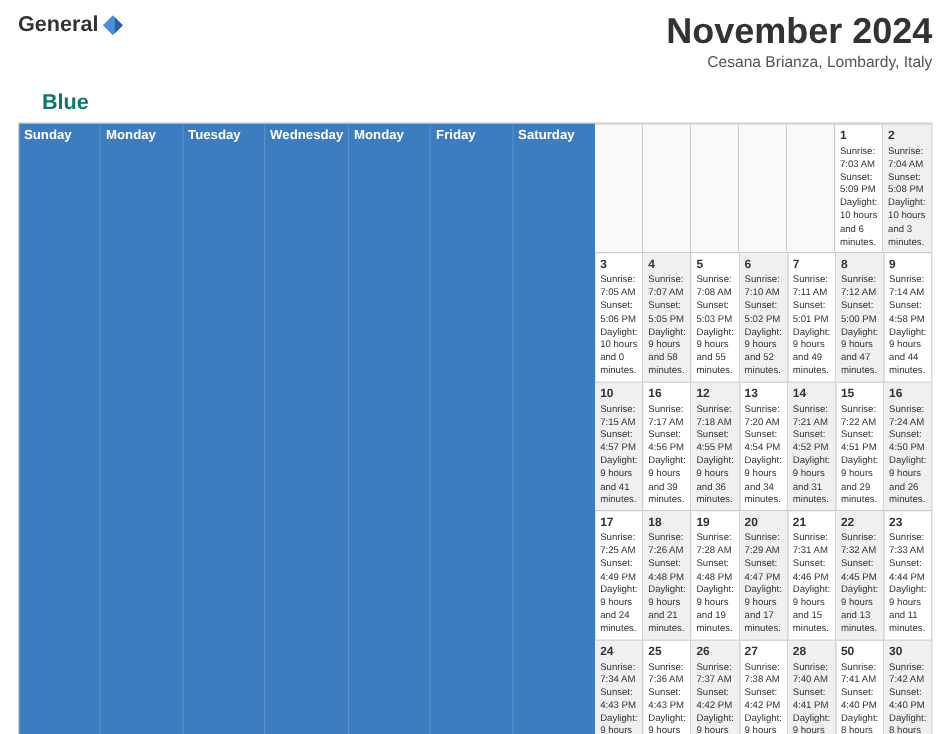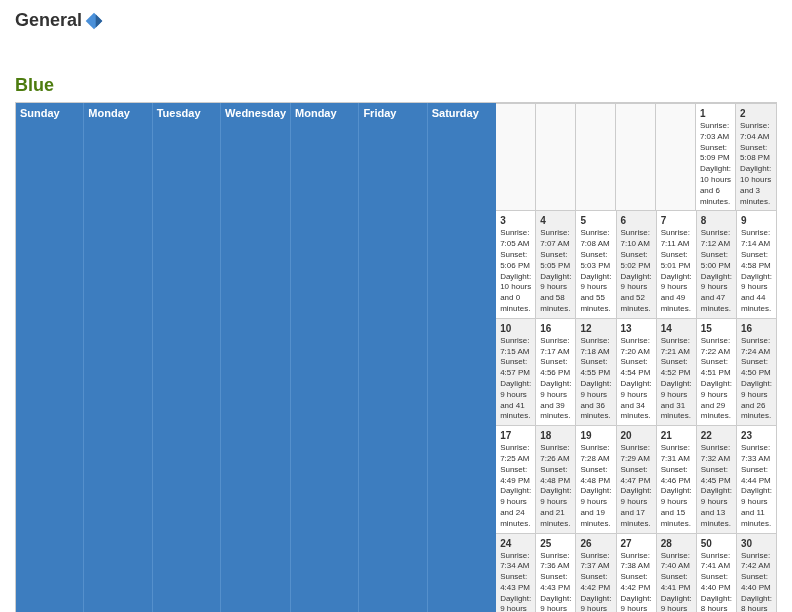--- a/index.html
+++ b/index.html
@@ -35,21 +35,22 @@
       gap: 0;
     }
     .logo-general {
       font-size: 18px;
       font-weight: bold;
       color: #333;
     }
     .logo-blue {
       font-size: 18px;
       font-weight: bold;
-      color: #4d7c0f;
+      color: #0f766e;
+      margin-left: 20px;
     }
     .logo-icon {
       width: 20px;
       height: 20px;
       margin-left: 2px;
     }
     .title-block {
       text-align: right;
     }
     .month-title {
@@ -122,20 +123,24 @@
     <div class="logo">
       <div class="logo-text">
         <span class="logo-general">General</span>
         <svg class="logo-icon" viewBox="0 0 24 24" xmlns="http://www.w3.org/2000/svg">
           <polygon points="12,2 22,12 12,22 2,12" fill="#4a90d9"></polygon>
           <polygon points="14,4 22,12 14,20" fill="#2a6099"></polygon>
         </svg>
       </div>
       <span class="logo-blue">Blue</span>
     </div>
+    <div class="title-block">
+      <div class="month-title">November 2024</div>
+      <div class="location">Cesana Brianza, Lombardy, Italy</div>
+    </div>
   </div>
 
   <div class="calendar">
     <div class="cal-header">
     <div class="cal-header-cell">Sunday</div>
         <div class="cal-header-cell">Monday</div>
         <div class="cal-header-cell">Tuesday</div>
         <div class="cal-header-cell">Wednesday</div>
         <div class="cal-header-cell">Monday</div>
         <div class="cal-header-cell">Friday</div>

